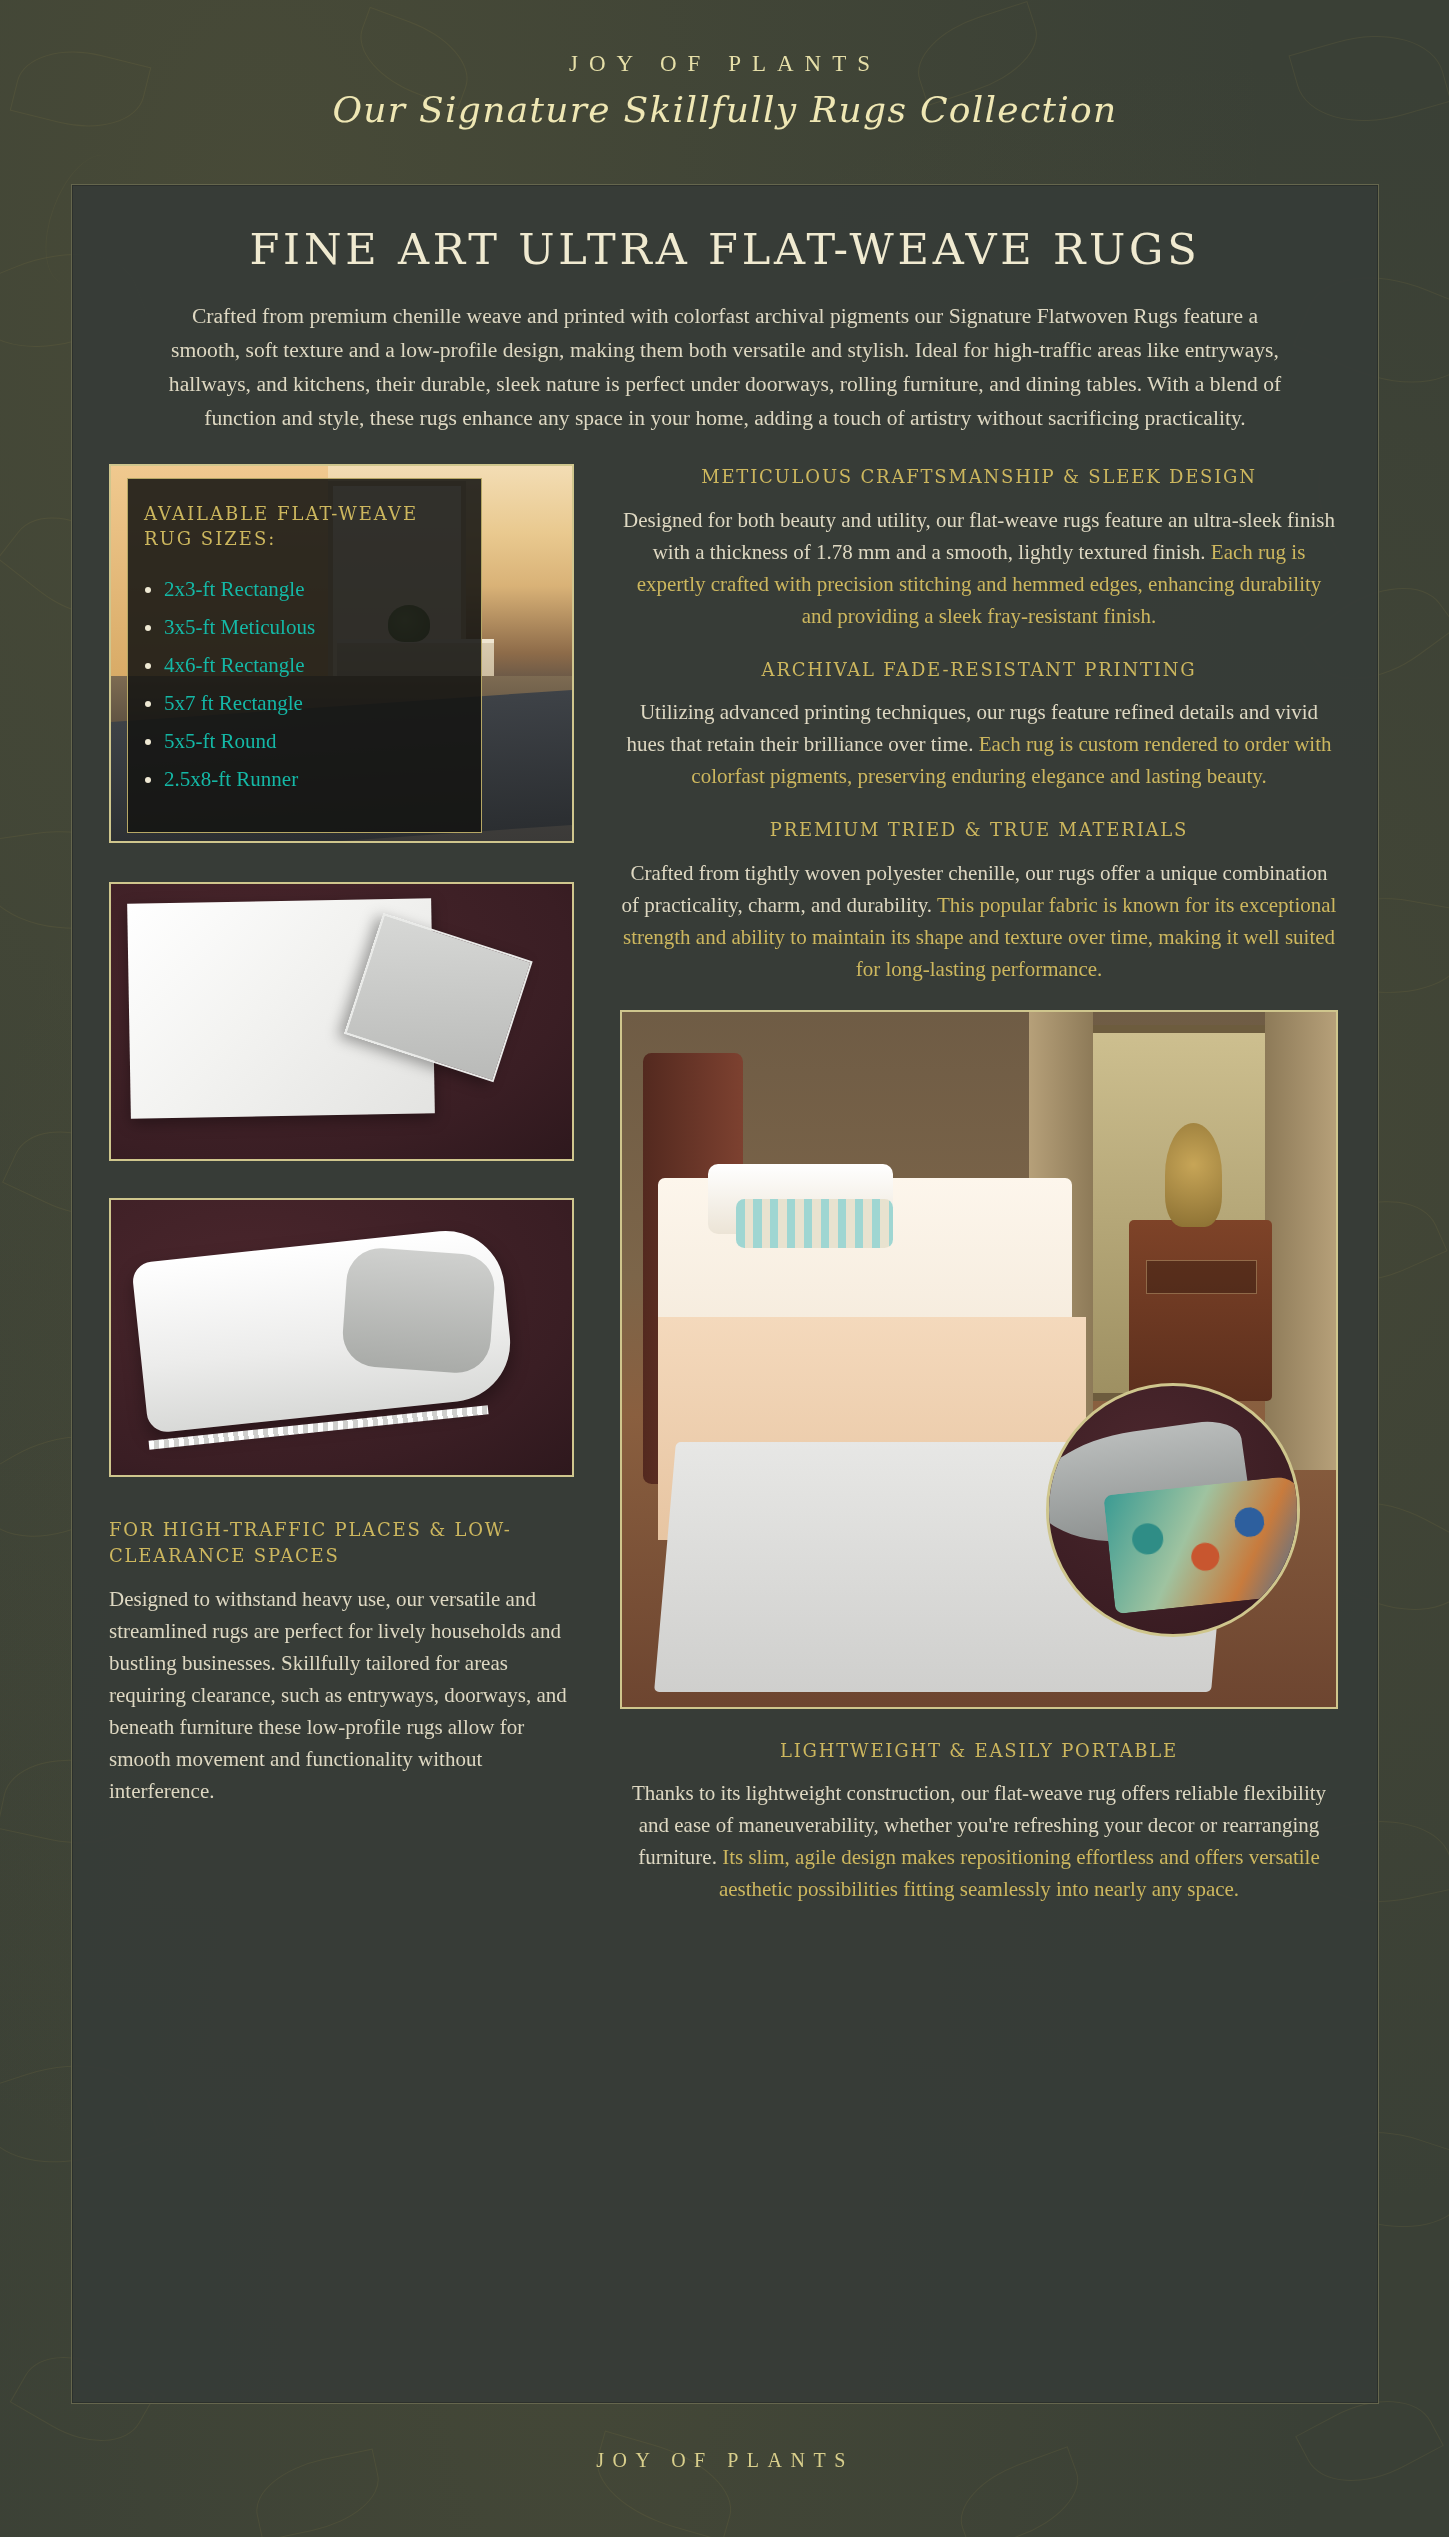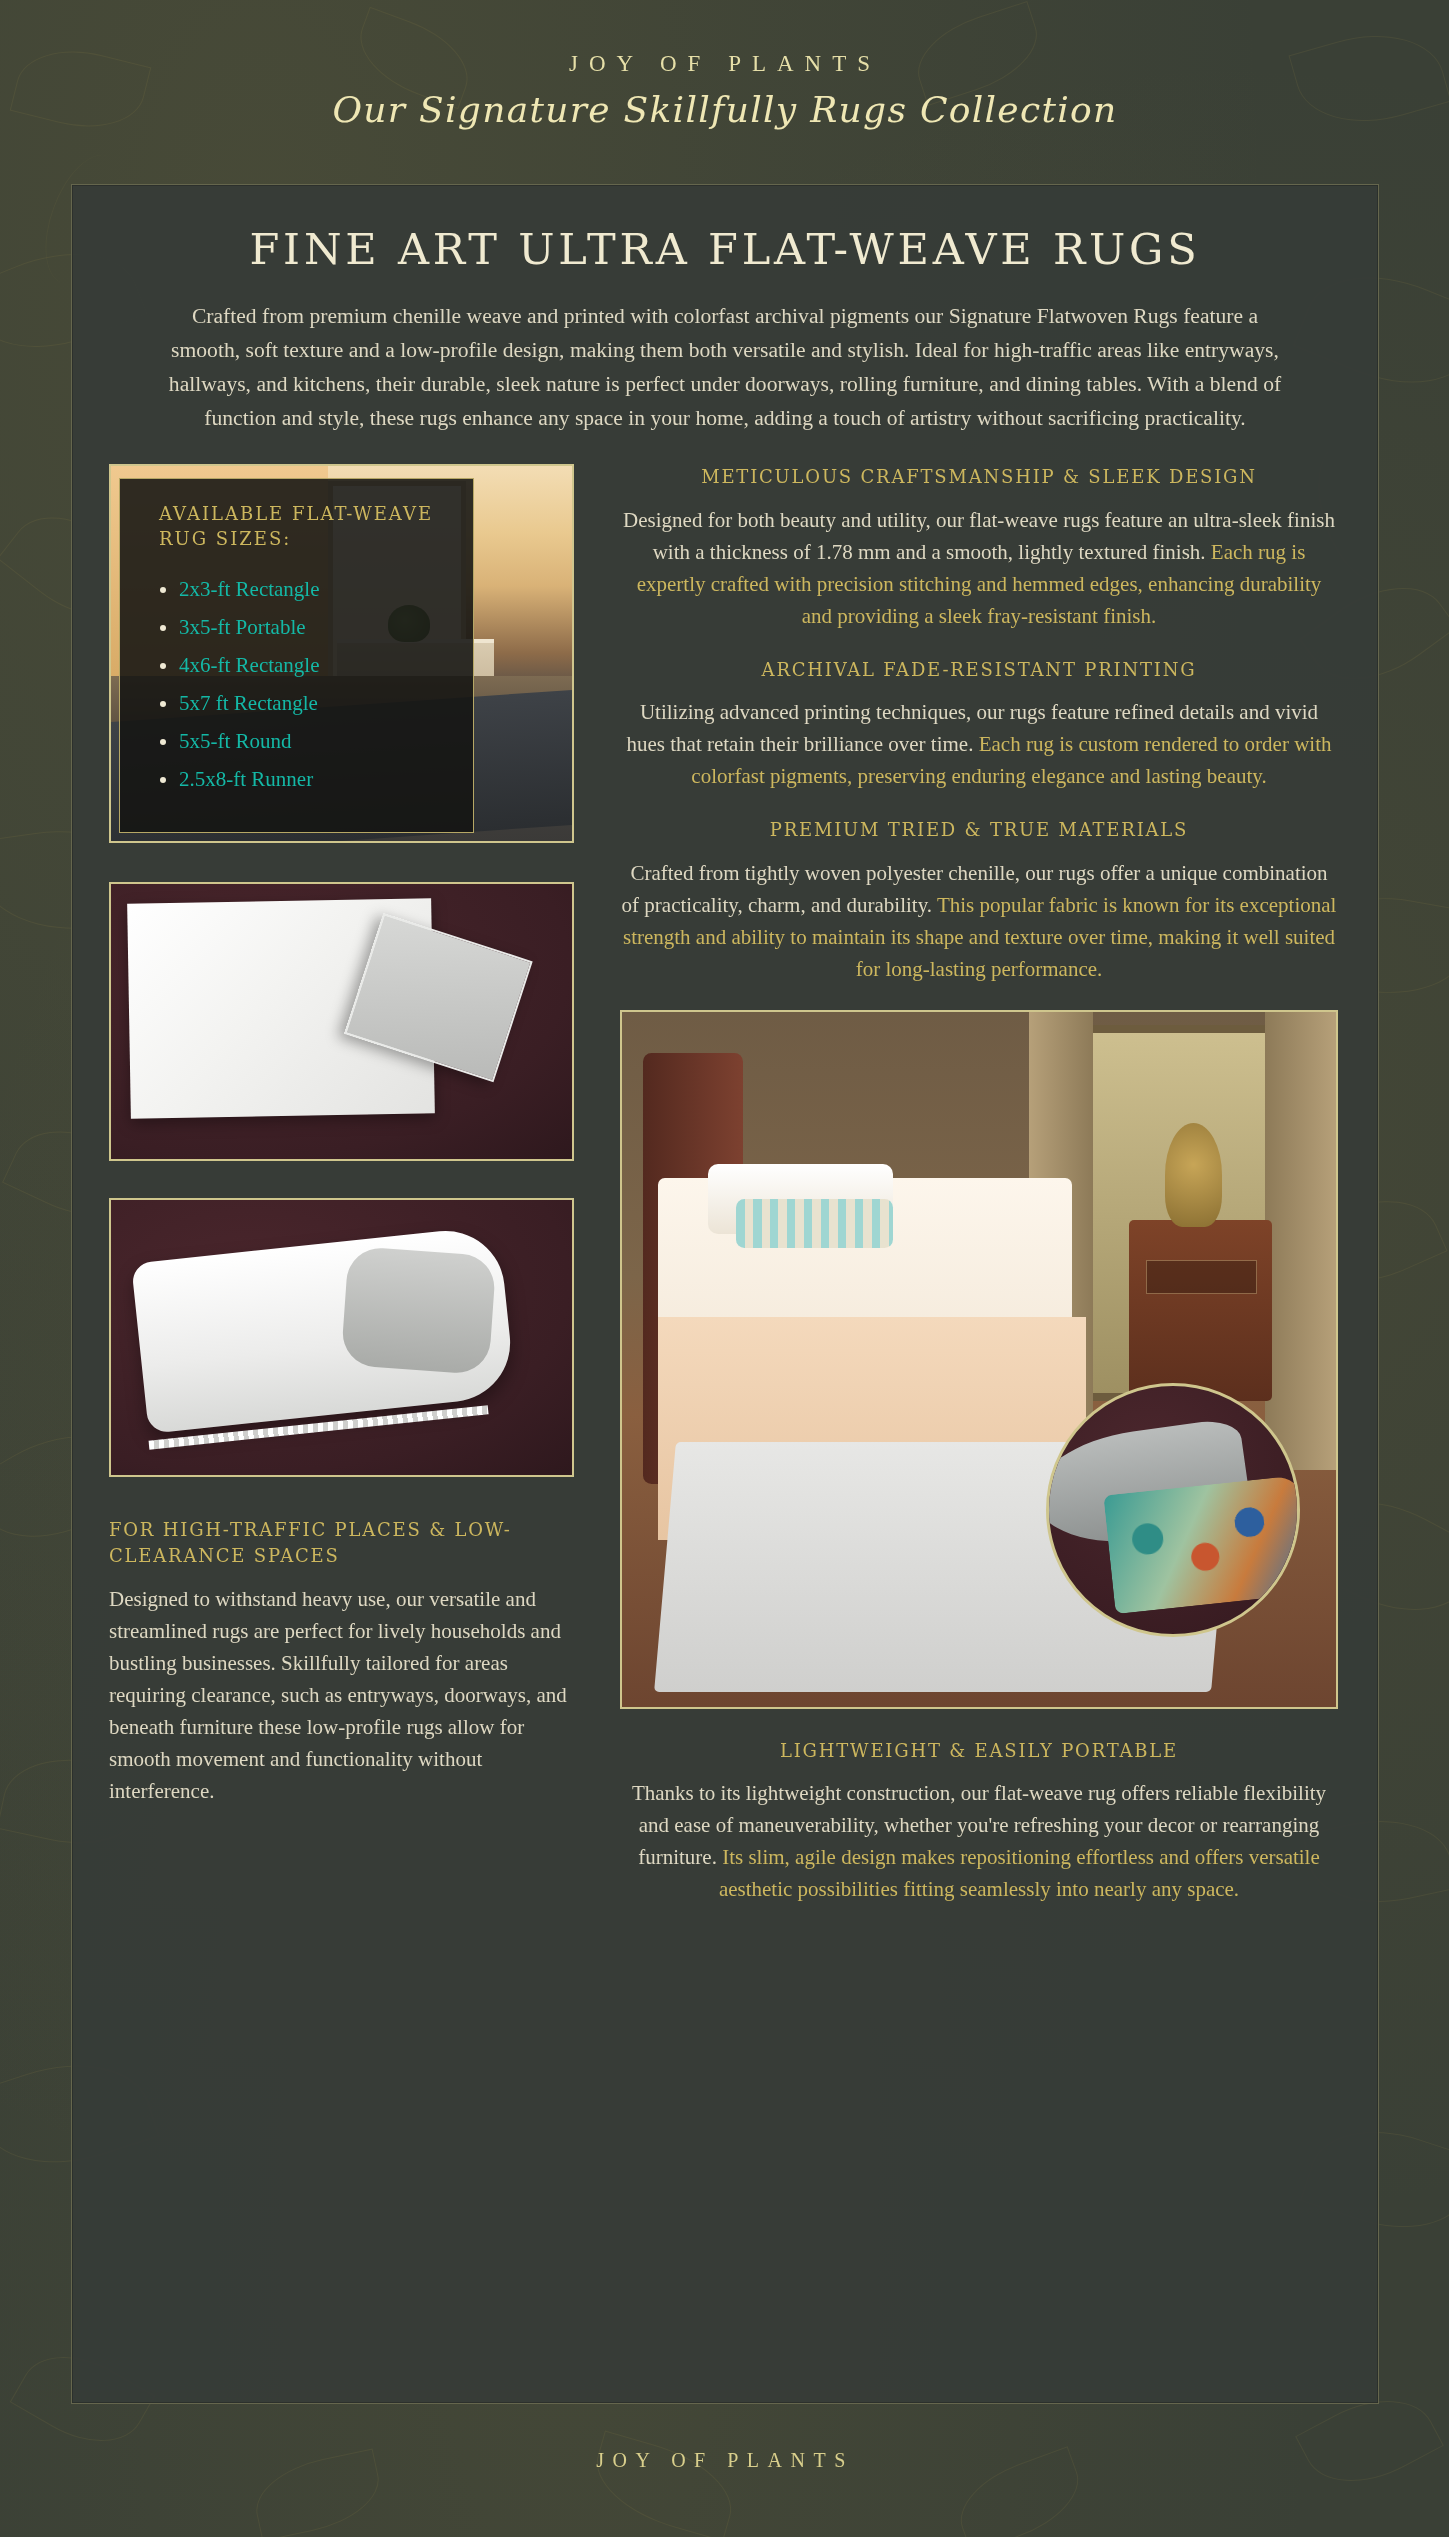--- a/index.html
+++ b/index.html
@@ -152,25 +152,25 @@
     position: absolute; left: 0; bottom: 0; width: 100%; height: 36%;
     background: linear-gradient(180deg,#3e4247,#2b2e31);
     transform: skewY(-4deg);
   }
   .entry-floor {
     position: absolute; left: 0; bottom: 30%; width: 100%; height: 14%;
     background: linear-gradient(180deg,#7d6b52,#5d5040);
   }
   .sizes-panel {
     position: absolute;
-    left: 8px; top: 12px;
+    left: 16px; top: 12px;
     width: 355px; height: 355px;
     background: rgba(20,20,18,0.88);
     border: 1.7px solid #b6a765;
-    padding: 22px 39px;
+    padding: 22px 16px;
   }
   .sizes-head {
     color: #cdb75e;
     font-size: 18px;
     letter-spacing: 2px;
     line-height: 25px;
     text-transform: uppercase;
     font-family: "DejaVu Serif", serif;
   }
   .sizes-list {
@@ -370,21 +370,21 @@
             <div class="entry-door"></div>
             <div class="entry-table"></div>
             <div class="entry-vase"></div>
             <div class="entry-floor"></div>
             <div class="entry-rug"></div>
           </div>
           <div class="sizes-panel">
             <div class="sizes-head">Available Flat-Weave Rug Sizes:</div>
             <ul class="sizes-list">
               <li>2x3-ft Rectangle</li>
-              <li>3x5-ft Portable</li>
+              <li>3x5-ft Meticulous</li>
               <li>4x6-ft Rectangle</li>
               <li>5x7 ft Rectangle</li>
               <li>5x5-ft Round</li>
               <li>2.5x8-ft Runner</li>
             </ul>
           </div>
         </div>
 
         <div class="imgbox flat1">
           <div class="flat-photo">

